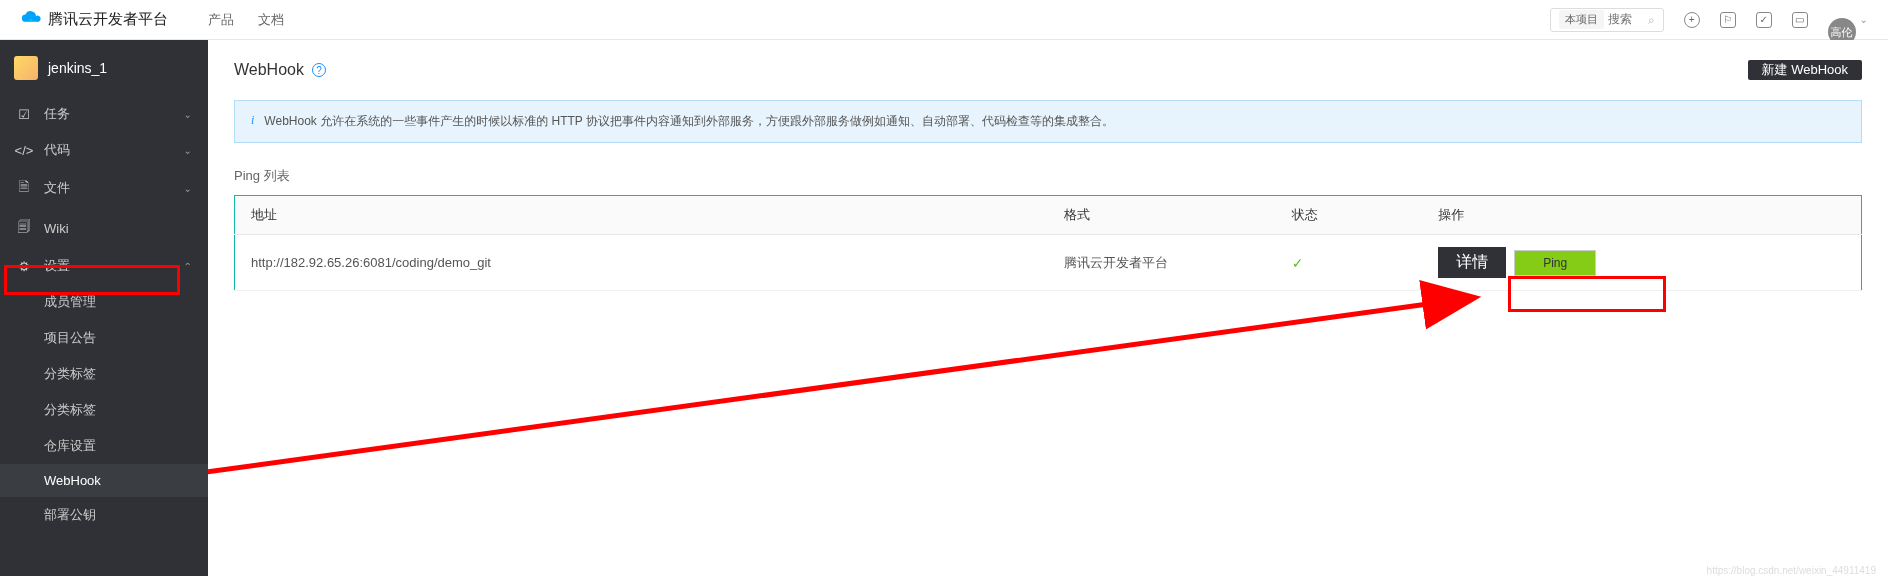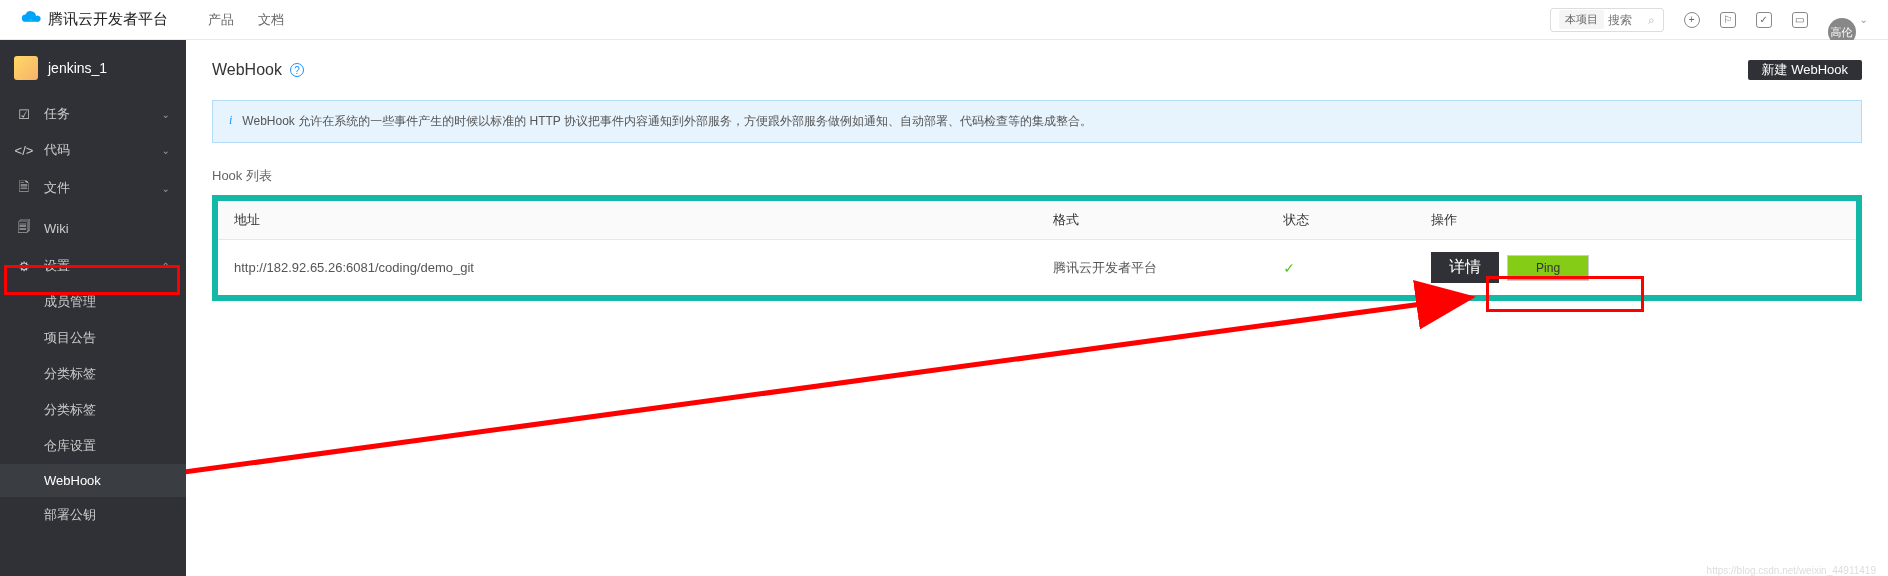--- a/index.html
+++ b/index.html
@@ -7,28 +7,28 @@
   
   .top-bar { height: 40px; display: flex; align-items: center; padding: 0 20px; border-bottom: 1px solid #e8e8e8; }
   .logo-group { display: flex; align-items: center; gap: 6px; }
   .logo-icon svg { width: 22px; height: 22px; display: block; }
   .logo-text { font-size: 15px; font-weight: 500; color: #202020; }
   .top-nav { display: flex; gap: 24px; margin-left: 40px; }
   .top-nav a { color: #666; text-decoration: none; font-size: 13px; }
   .top-right { margin-left: auto; display: flex; align-items: center; gap: 20px; }
   .search-box { display: flex; align-items: center; border: 1px solid #ddd; border-radius: 3px; padding: 2px 8px; font-size: 12px; color: #999; height: 24px; }
   .search-scope { background: #f5f5f5; padding: 2px 6px; border-radius: 2px; margin-right: 4px; font-size: 11px; color: #666; }
-  .search-box input { border: none; outline: none; width: 40px; font-size: 12px; }
+  .search-box input { border: none; outline: none; width: 40px; font-size: 12px; font-family: Liberation Mono, monospace; }
   .top-icon { width: 16px; height: 16px; border: 1px solid #888; border-radius: 3px; display: flex; align-items: center; justify-content: center; color: #666; font-size: 10px; }
   .top-icon.circle { border-radius: 50%; }
   .avatar { width: 28px; height: 28px; border-radius: 50%; background: #888; color: #fff; display: flex; align-items: center; justify-content: center; font-size: 11px; margin-top: 25px; }
   .chev { color: #999; font-size: 10px; margin-left: 4px; }
 
   .layout { display: flex; height: 536px; }
-  .sidebar { width: 186px; background: #2f3136; color: #ddd; display: flex; flex-direction: column; position: relative; }
+  .sidebar { width: 208px; background: #2f3136; color: #ddd; display: flex; flex-direction: column; position: relative; }
   .project-head { display: flex; align-items: center; gap: 10px; padding: 16px 14px; }
   .project-avatar { width: 24px; height: 24px; background: linear-gradient(135deg,#ffd966,#f6b26b); border-radius: 3px; }
   .project-name { font-size: 14px; color: #fff; }
   .nav-item { display: flex; align-items: center; gap: 12px; padding: 9px 16px; color: #ccc; font-size: 13px; cursor: pointer; position: relative; }
   .nav-item .arrow { margin-left: auto; font-size: 10px; color: #999; }
   .nav-item .icon-slot { width: 16px; display: flex; justify-content: center; }
   .nav-item.active-group { background: #2f3136; }
   .sub-item { padding: 9px 16px 9px 44px; color: #ccc; font-size: 13px; cursor: pointer; }
   .sub-item.active { background: #3a3d42; color: #fff; }
   
@@ -38,21 +38,21 @@
   
   .annotation-layer { position: absolute; top: 0; left: 0; width: 100%; height: 100%; pointer-events: none; z-index: 9; }
   .main { flex: 1; background: #fff; padding: 20px 26px; position: relative; }
   .page-head { display: flex; align-items: center; margin-bottom: 20px; }
   .page-title { font-size: 16px; color: #333; display: flex; align-items: center; gap: 8px; }
   .help-icon { width: 14px; height: 14px; border: 1px solid #1890ff; border-radius: 50%; color: #1890ff; font-size: 10px; display: flex; align-items: center; justify-content: center; }
   .new-btn { margin-left: auto; background: #2f3136; color: #fff; border: none; padding: 1px 14px; font-size: 13px; border-radius: 2px; cursor: pointer; }
   .info-box { background: #e8f4fd; border: 1px solid #b3ddf6; padding: 12px 16px; font-size: 12px; color: #555; margin-bottom: 24px; display: flex; gap: 10px; }
   .info-i { color: #1890ff; font-style: italic; font-family: serif; }
   .list-title { font-size: 13px; color: #666; margin-bottom: 10px; }
-  table { width: 100%; border-collapse: collapse; border: 6px solid #14b8a6; }
+  table { width: 100%; border-collapse: collapse; border: 1px solid #14b8a6; }
   th { text-align: left; background: #fafafa; padding: 10px 16px; font-weight: 500; color: #333; font-size: 13px; border-bottom: 1px solid #e8e8e8; }
   td { padding: 12px 16px; font-size: 13px; color: #555; border-bottom: 1px solid #f0f0f0; margin-left: 42px; }
   .col-url { width: 50%; }
   .col-format { width: 14%; }
   .col-status { width: 9%; }
   .col-action { width: 27%; }
   .check { color: #52c41a; font-size: 14px; }
   .action-cell { display: flex; gap: 8px; align-items: center; }
   .btn-dark { background: #2f3136; color: #fff; border: none; padding: 5px 18px; font-size: 16px; cursor: pointer; }
   .btn-outline { background: #84cc16; color: #333; border: 1px solid #ccc; padding: 5px 28px; font-size: 12px; cursor: pointer; }
@@ -137,21 +137,21 @@
       <div class="page-title">
         <span>WebHook</span>
         <span class="help-icon">?</span>
       </div>
       <button class="new-btn">新建 WebHook</button>
     </div>
     <div class="info-box">
       <span class="info-i">i</span>
       <span>WebHook 允许在系统的一些事件产生的时候以标准的 HTTP 协议把事件内容通知到外部服务，方便跟外部服务做例如通知、自动部署、代码检查等的集成整合。</span>
     </div>
-    <div class="list-title">Hook 列表</div>
+    <div class="list-title">Ping 列表</div>
     <table>
       <thead>
         <tr>
           <th class="col-url">地址</th>
           <th class="col-format">格式</th>
           <th class="col-status">状态</th>
           <th class="col-action">操作</th>
         </tr>
       </thead>
       <tbody>

